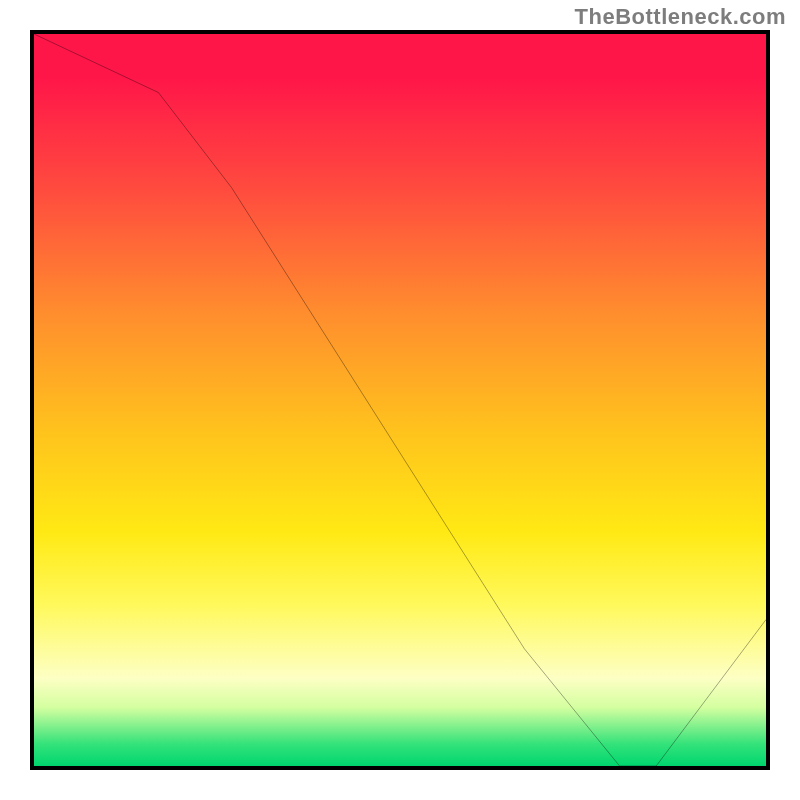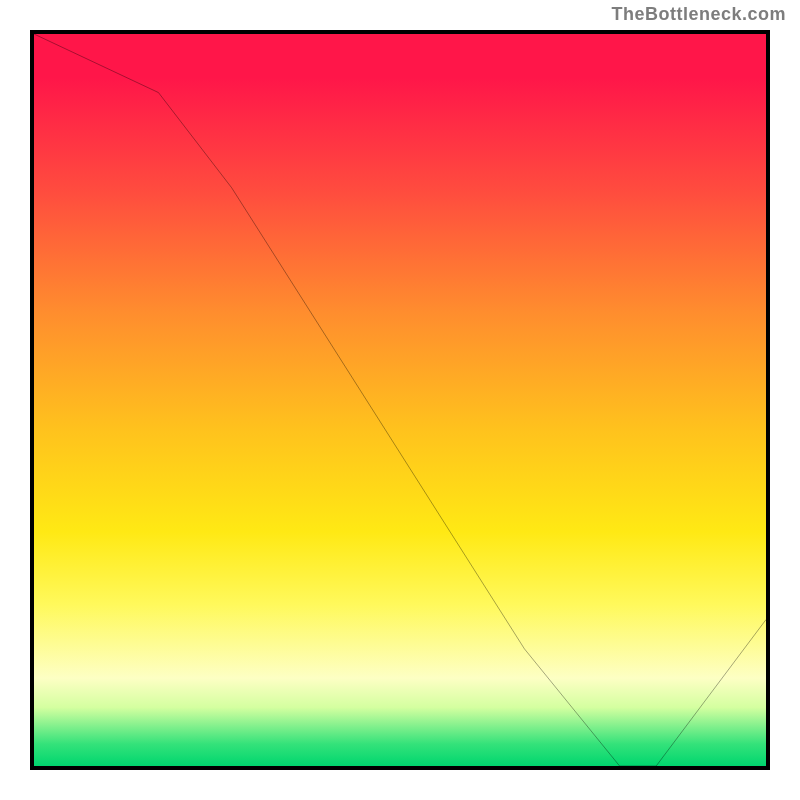--- a/index.html
+++ b/index.html
@@ -13,21 +13,21 @@
   }
   .wrap {
     position: relative;
     width: 800px;
     height: 800px;
   }
   .attribution {
     position: absolute;
     top: 4px;
     right: 14px;
-    font-size: 18px;
+    font-size: 22px;
     font-weight: 700;
     color: #7d7d7d;
     letter-spacing: 0.5px;
   }
   .plot {
     position: absolute;
     left: 30px;
     top: 30px;
     width: 740px;
     height: 740px;

